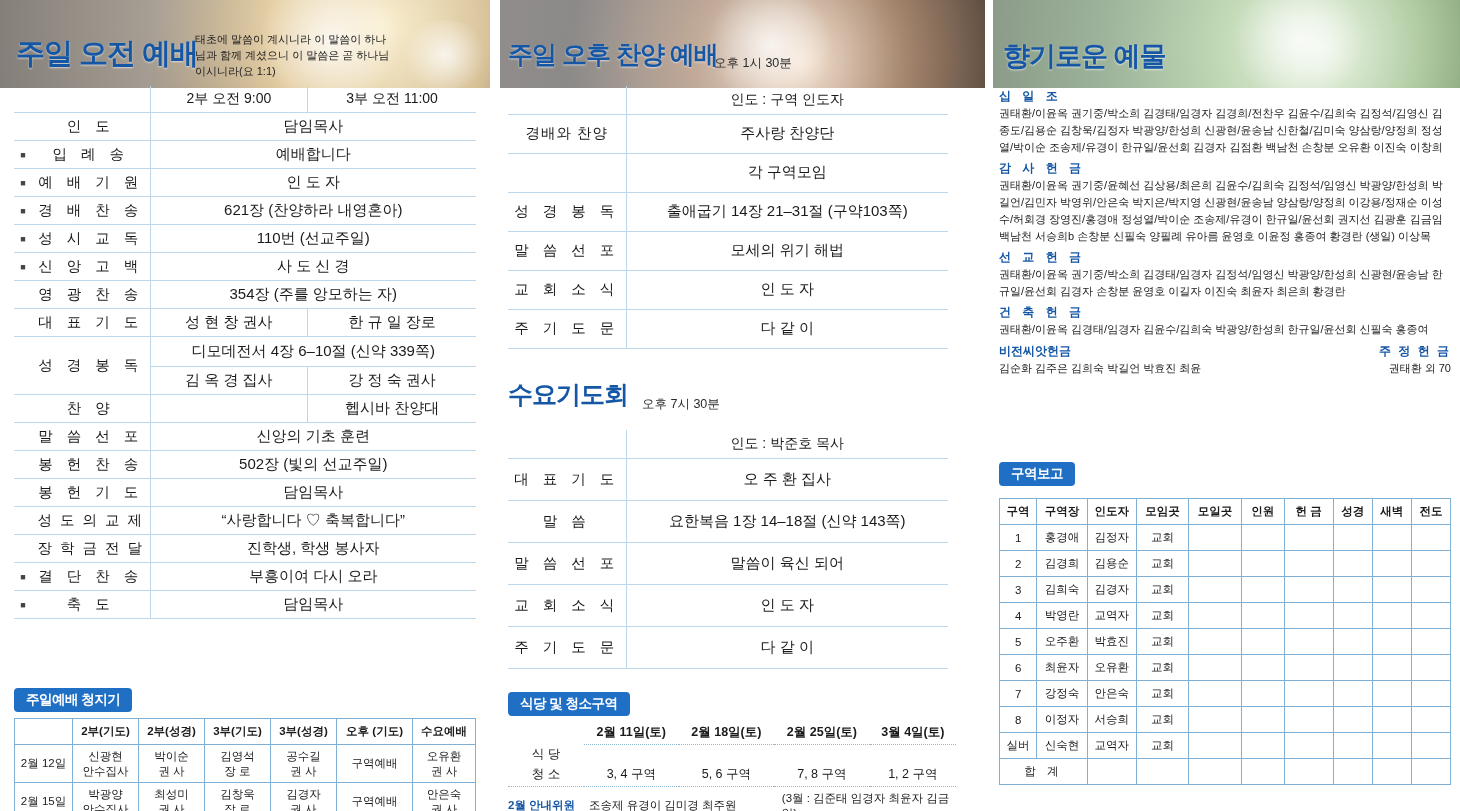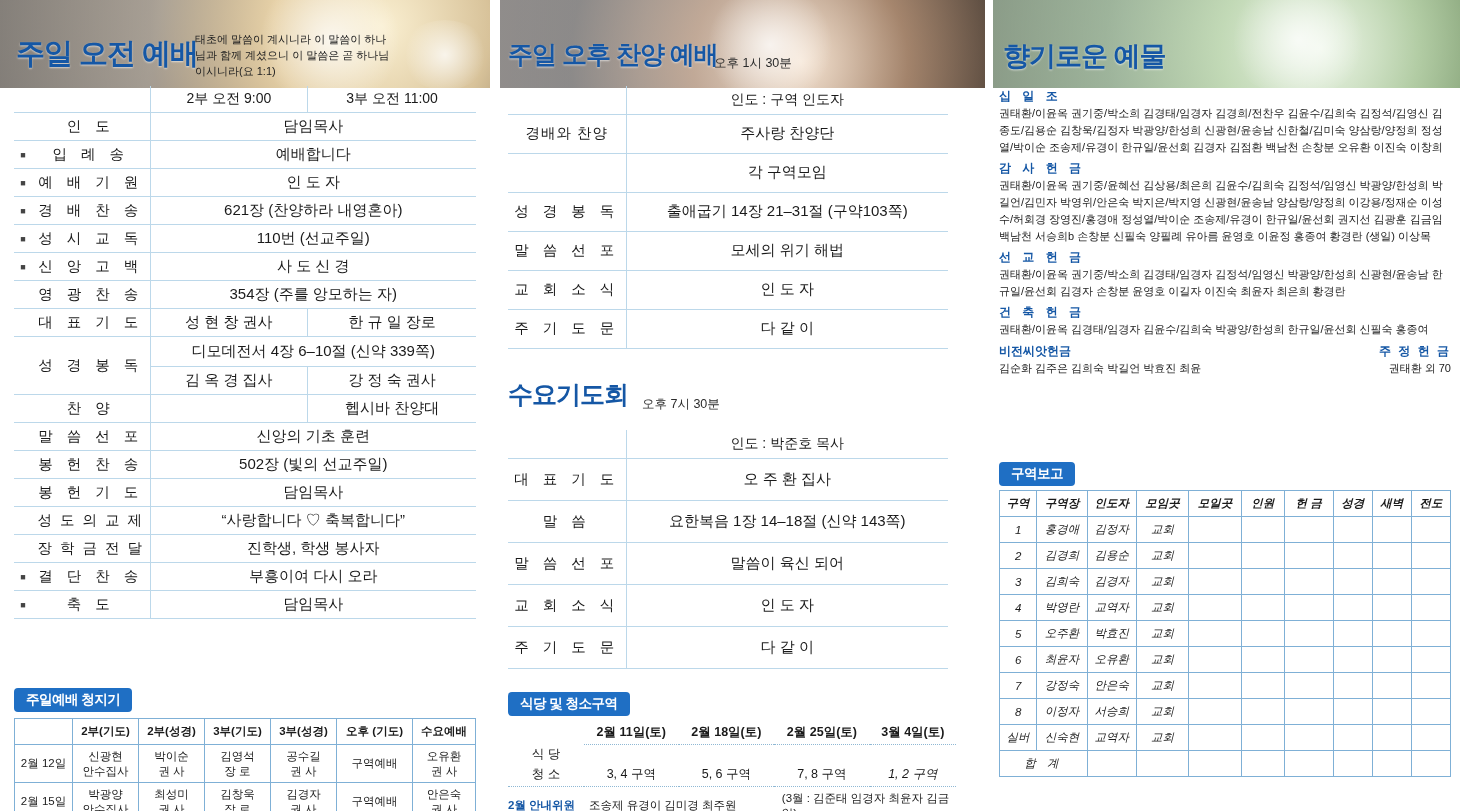--- a/index.html
+++ b/index.html
@@ -359,21 +359,21 @@
             <td style="text-align:center;"></td>
             <td style="text-align:center;"></td>
             <td style="text-align:center;"></td>
             <td style="text-align:center;"></td>
           </tr>
           <tr style="height:22px;">
             <td class="dotline" style="text-align:center;">청   소</td>
             <td class="dotline" style="text-align:center;">3, 4 구역</td>
             <td class="dotline" style="text-align:center;">5, 6 구역</td>
             <td class="dotline" style="text-align:center;">7, 8 구역</td>
-            <td class="dotline" style="text-align:center;font-style:italic;">1, 2 구역</td>
+            <td class="dotline" style="text-align:center;">1, 2 구역</td>
           </tr>
         </tbody>
       </table>
 
       <div style="margin-top:4px; display:flex; font-size:11.5px; align-items:center;">
         <span style="color:#1557a5; font-weight:bold; width:84px;">2월 안내위원</span>
         <span style="width:200px;">조송제 유경이 김미경 최주원</span>
         <span>(3월 : 김준태 임경자 최윤자 김금임)</span>
       </div>
       
@@ -405,21 +405,21 @@
         <div class="name-head nogap" style="margin:0; letter-spacing:2px;">주 정 헌 금</div>
       </div>
       <div style="display:flex; justify-content:space-between; align-items:flex-start;">
         <div class="name-block">김순화  김주은  김희숙  박길언  박효진  최윤</div>
         <div class="name-block" style="text-align:right; white-space:nowrap;">권태환 외 70</div>
       </div>
     </div>
 
     <div style="position:absolute; left:14px; top:462px; width:452px;">
       <span class="blue-pill">구역보고</span>
-      <table class="grid-tbl" style="margin-top:4px;font-style:italic;">
+      <table class="grid-tbl" style="margin-top:12px;">
         <thead>
           <tr>
             <th style="width:38px;">구역</th>
             <th style="width:52px;">구역장</th>
             <th style="width:50px;">인도자</th>
             <th style="width:54px;">모임곳</th>
             <th style="width:54px;">모일곳</th>
             <th style="width:44px;">인원</th>
             <th style="width:50px;">헌 금</th>
             <th style="width:40px;">성경</th>

